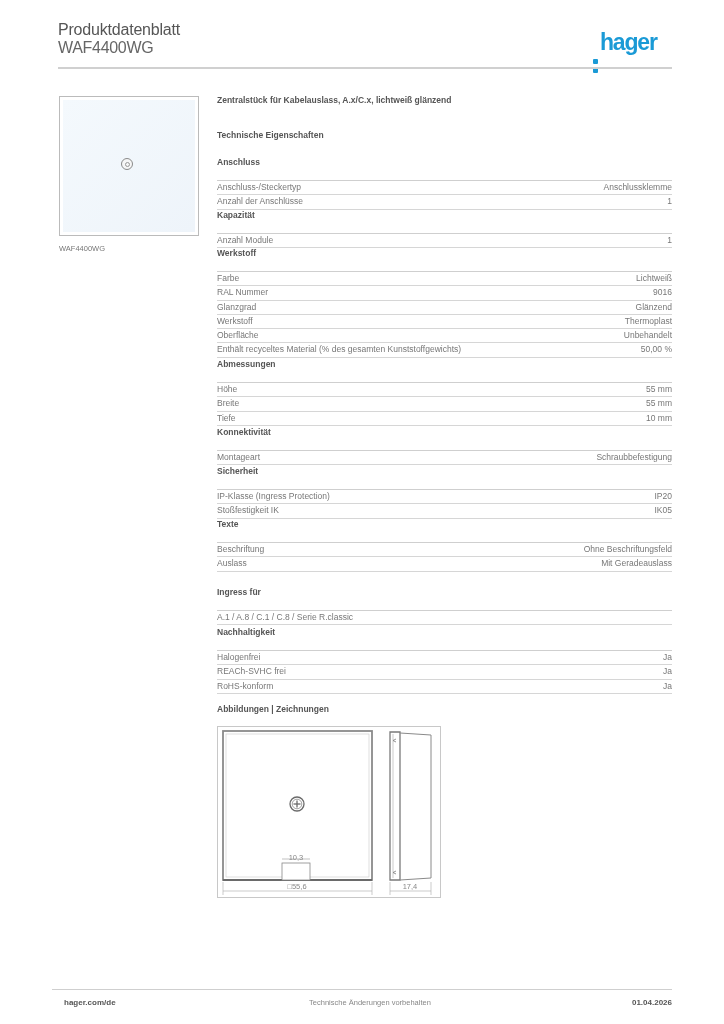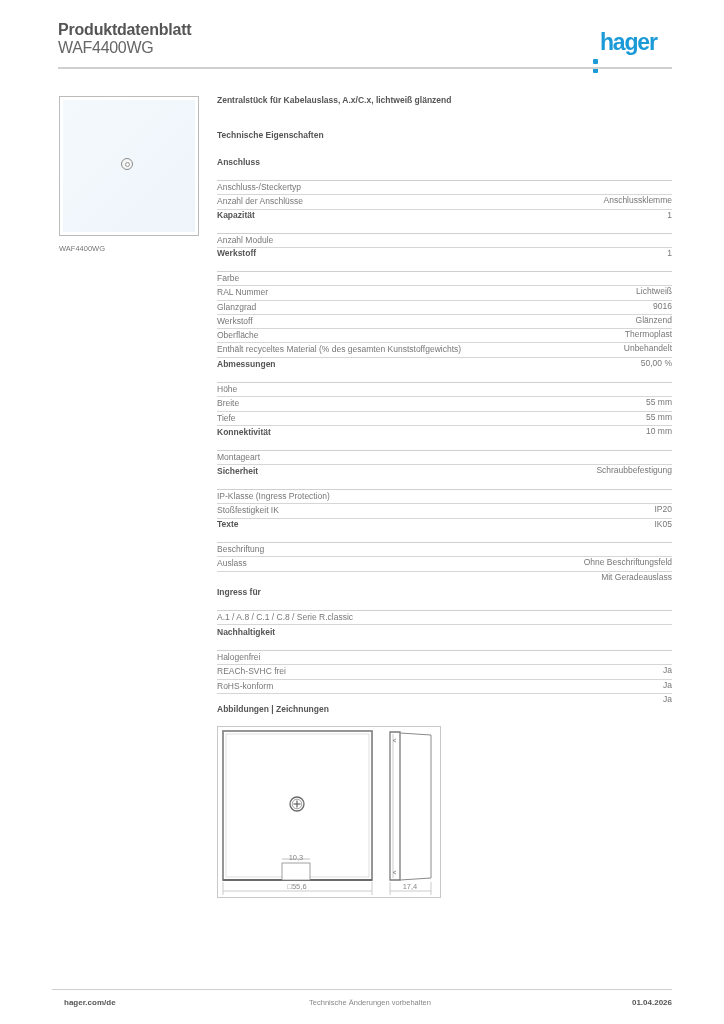--- a/index.html
+++ b/index.html
@@ -1,37 +1,37 @@
 <!DOCTYPE html>
 <html><head>
 <meta charset="utf-8">
 <style>
   html, body { margin:0; padding:0; background:#ffffff; }
   body { width:724px; height:1024px; position:relative; overflow:hidden;
          font-family:"Liberation Sans", sans-serif; color:#666; }
-  .header-title { position:absolute; left:58px; top:21px; font-size:16px; font-weight:bold; color:#555; letter-spacing:-0.2px; }
+  .header-title { position:absolute; left:58px; top:21px; font-size:16px; font-weight:normal; color:#555; letter-spacing:-0.2px; }
   .header-sub { position:absolute; left:58px; top:39px; font-size:16px; color:#666; letter-spacing:-0.3px; }
   .logo { position:absolute; left:593px; top:28px; font-size:23px; font-weight:bold; color:#1a9ad6; letter-spacing:-1.2px; line-height:28px; }
   .logo .colon { display:inline-block; width:5px; position:relative; margin-right:2px; }
   .logo .colon i { position:absolute; left:0; width:5px; height:5px; background:#1a9ad6; border-radius:1px; }
   .header-rule { position:absolute; left:58px; top:67px; width:614px; height:2px; background:#d0d0d0; }
 
   .product-image { position:absolute; left:59px; top:96px; width:140px; height:140px; border:1px solid #bbb; background:#fff; box-sizing:border-box; }
   .product-image .plate { position:absolute; left:3px; top:3px; right:3px; bottom:3px; background:linear-gradient(135deg,#f4f9fd,#eef4fa); }
   .product-image .outlet { position:absolute; left:61px; top:61px; width:12px; height:12px; border:1.3px solid #8a8a8a; border-radius:50%; box-sizing:border-box; background:#f6f6f6; }
   .product-image .outlet::after { content:""; position:absolute; left:3px; top:3px; width:3px; height:3px; border:1px solid #999; border-radius:50%; }
   .image-caption { position:absolute; left:59px; top:244px; font-size:7.5px; color:#777; }
 
   .content { position:absolute; left:217px; top:0; width:455px; }
   .product-desc { position:absolute; top:95px; left:0; font-size:8.5px; font-weight:bold; color:#555; white-space:nowrap; }
   .tech-title { position:absolute; top:130px; left:0; font-size:8.5px; font-weight:bold; color:#555; }
 
   .section { position:absolute; left:0; width:455px; }
   .section-title { font-size:8.5px; font-weight:bold; color:#555; height:12px; line-height:12px; border-bottom:1.5px solid #cfcfcf; padding-bottom:12px; }
-  .row { display:flex; justify-content:space-between; font-size:8.5px; color:#777; height:13.3px; line-height:13.3px; border-bottom:1.3px solid #d6d6d6;flex-direction:column; }
+  .row { display:flex; justify-content:space-between; font-size:8.5px; color:#777; height:13.3px; line-height:13.3px; border-bottom:1.3px solid #d6d6d6; }
   .row .label { white-space:nowrap; }
   .row .value { white-space:nowrap; text-align:right; }
 
   .drawing { position:absolute; left:217px; top:726px; width:224px; height:172px; border:1px solid #c8c8c8; box-sizing:border-box; }
   .drawing svg { position:absolute; left:0; top:0; }
 
   .footer-rule { position:absolute; left:52px; top:989px; width:620px; height:1px; background:#cfcfcf; }
   .footer-left { position:absolute; left:58px; top:998px; font-size:8px; font-weight:bold; color:#555;padding-left:6px; }
   .footer-center { position:absolute; left:8px; width:724px; top:998px; text-align:center; font-size:7.5px; color:#888; }
   .footer-right { position:absolute; right:52px; top:998px; font-size:8px; font-weight:bold; color:#555; }

